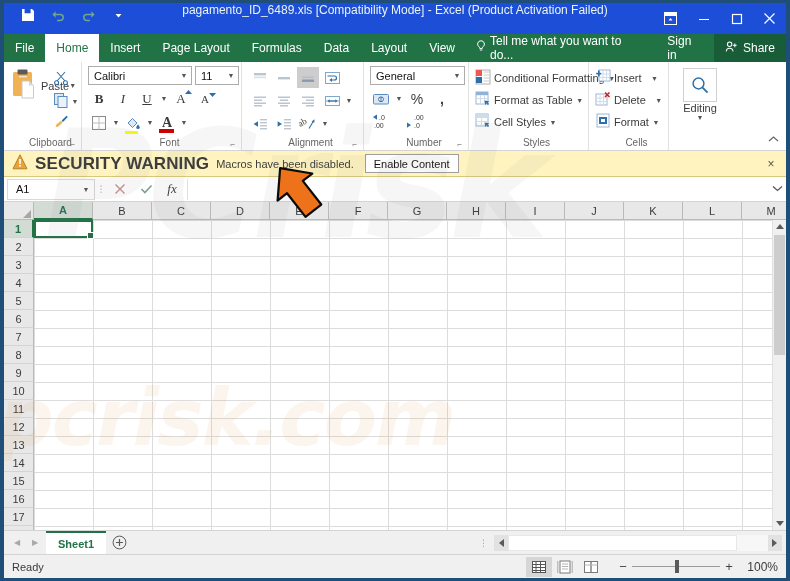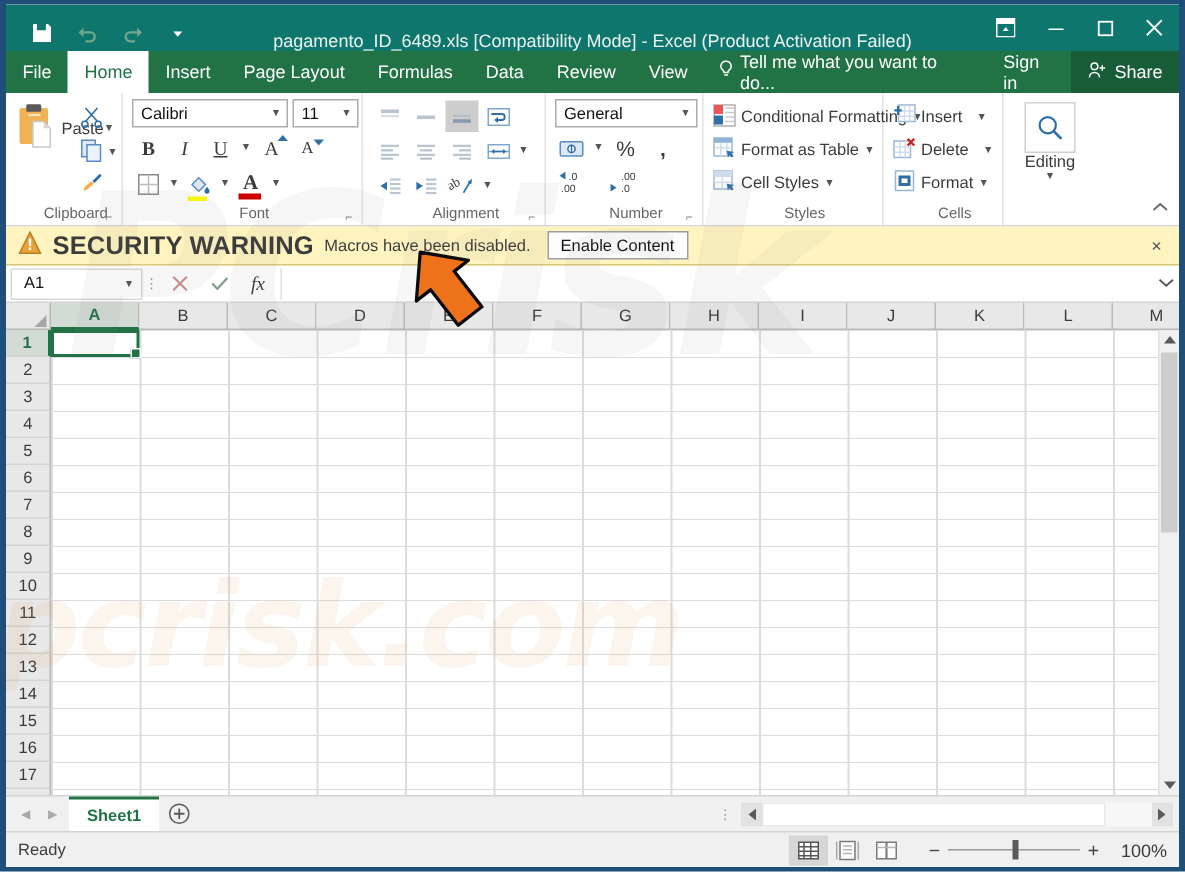--- a/index.html
+++ b/index.html
@@ -12,22 +12,22 @@
     -webkit-font-smoothing:antialiased;
   }
   #app {
     position:absolute; left:4px; top:3px; width:782px; height:575px;
     background:#fff; overflow:hidden;
     display:flex; flex-direction:column;
   }
 
   
   .titlebar {
-    height:31px; background:#0f766e; color:#fff;
-    display:flex; align-items:flex-end; position:relative; flex:0 0 31px;
+    height:31px; background:#1d4ed8; color:#fff;
+    display:flex; align-items:flex-start; position:relative; flex:0 0 31px;
   }
   .qat { display:flex; align-items:center; padding-left:10px; gap:2px; }
   .qat-btn {
     width:28px; height:24px; display:flex; align-items:center; justify-content:center;
     color:#fff;
   }
   .qat-btn.dim { color:#6d9e82; }
   .qat-btn svg { display:block; }
   .title-text {
     position:absolute; left:0; right:0; text-align:center;
@@ -346,21 +346,21 @@
     </div>
   </div>
 
   <div class="tabrow">
     <div class="tab file">File</div>
     <div class="tab active">Home</div>
     <div class="tab">Insert</div>
     <div class="tab">Page Layout</div>
     <div class="tab">Formulas</div>
     <div class="tab">Data</div>
-    <div class="tab">Review</div>
+    <div class="tab">Layout</div>
     <div class="tab">View</div>
     <div class="tellme">
       <span>
         <svg width="10" height="13" viewBox="0 0 10 13">
             <path fill="none" stroke="#fff" stroke-width="1" d="M5 .8a3.3 3.3 0 0 0-2 6c.5.5.7 1 .7 1.6h2.6c0-.6.2-1.1.7-1.6A3.3 3.3 0 0 0 5 .8z"></path>
             <path stroke="#fff" stroke-width="1" d="M3.8 10h2.5"></path>
           </svg>
       </span>
       <span>Tell me what you want to do...</span>
     </div>

